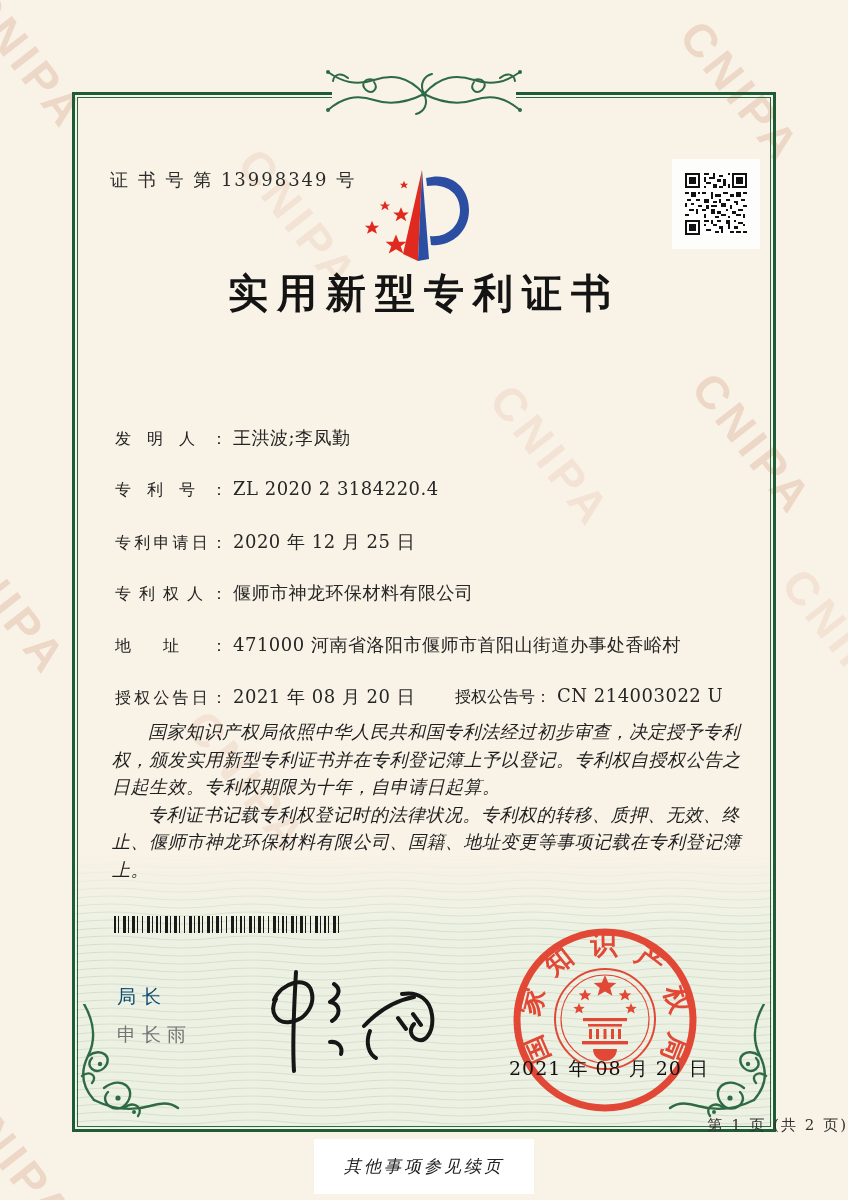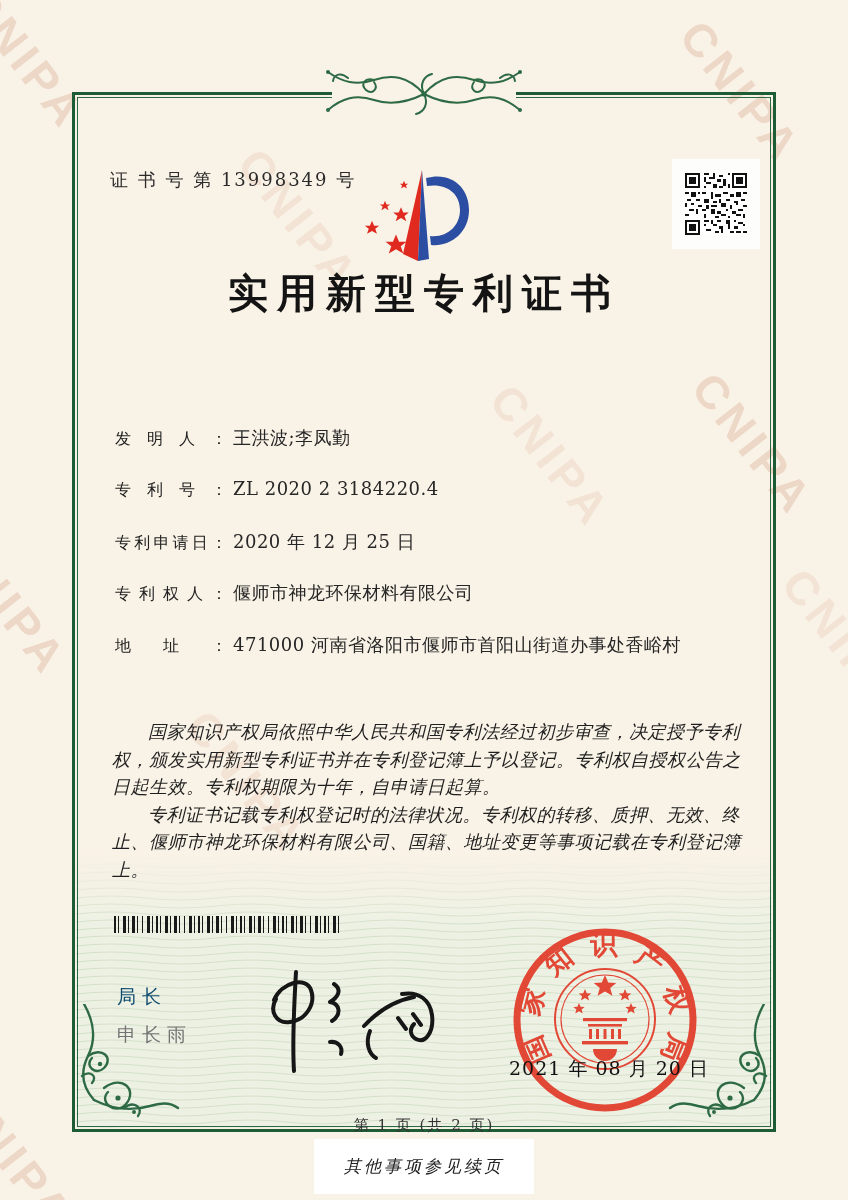--- a/index.html
+++ b/index.html
@@ -53,21 +53,21 @@
       #191919 23px 24px, transparent 24px 28px,
       #191919 28px 29px, transparent 29px 33px,
       #191919 33px 36px, transparent 36px 38px,
       #191919 38px 39px, transparent 39px 42px); }
   .officer-title { position:absolute; left:117px; top:964px; font-size:19px; letter-spacing:6px; color:#0c4a6e; }
   .officer-name  { position:absolute; left:117px; top:1002px; font-size:19px; letter-spacing:6px; color:#737373; }
   .signature { position:absolute; left:252px; top:918px; z-index:5; }
   .seal { position:absolute; left:509px; top:903px; width:192px; height:192px; z-index:5; }
   .seal-date { position:absolute; left:509px; top:1036px; width:192px; text-align:center;
                font-size:19px; letter-spacing:1px; color:#111; z-index:6; white-space:nowrap; }
-  .page-num { position:absolute; left:0; top:1096px; width:100%; text-align:center;
+  .page-num { position:absolute; left:0; top:1096px; width:100%; text-align:right;
               font-size:15px; letter-spacing:2px; color:#333; }
   .note { position:absolute; left:50%; transform:translateX(-50%); top:1139px;
           background:#ffffff; padding:16px 30px; font-size:17px; font-style:italic;
           letter-spacing:3px; color:#222; z-index:4; white-space:nowrap; }
 </style>
 </head>
 <body>
 
 <div class="page">
 
@@ -191,20 +191,26 @@
       <span class="lbl">专利号：</span><span class="val">ZL 2020 2 3184220.4</span>
     </div>
     <div class="row" style="top:510px;">
       <span class="lbl">专利申请日：</span><span class="val">2020 年 12 月 25 日</span>
     </div>
     <div class="row" style="top:561px;">
       <span class="lbl">专利权人：</span><span class="val">偃师市神龙环保材料有限公司</span>
     </div>
     <div class="row" style="top:613px;">
       <span class="lbl">地址：</span><span class="val">471000 河南省洛阳市偃师市首阳山街道办事处香峪村</span>
+    </div>
+    <div class="row" style="top:665px;">
+      <span class="lbl">授权公告日：</span><span class="val">2021 年 08 月 20 日</span>
+      <span class="grant-no">
+        <span class="lbl2">授权公告号：</span><span class="val">CN 214003022 U</span>
+      </span>
     </div>
 
     <div class="paras">
       <p>国家知识产权局依照中华人民共和国专利法经过初步审查，决定授予专利权，颁发实用新型专利证书并在专利登记簿上予以登记。专利权自授权公告之日起生效。专利权期限为十年，自申请日起算。</p>
       <p>专利证书记载专利权登记时的法律状况。专利权的转移、质押、无效、终止、偃师市神龙环保材料有限公司、国籍、地址变更等事项记载在专利登记簿上。</p>
     </div>
 
     <div class="barcode"></div>
 
     <div class="officer-title">局长</div>

